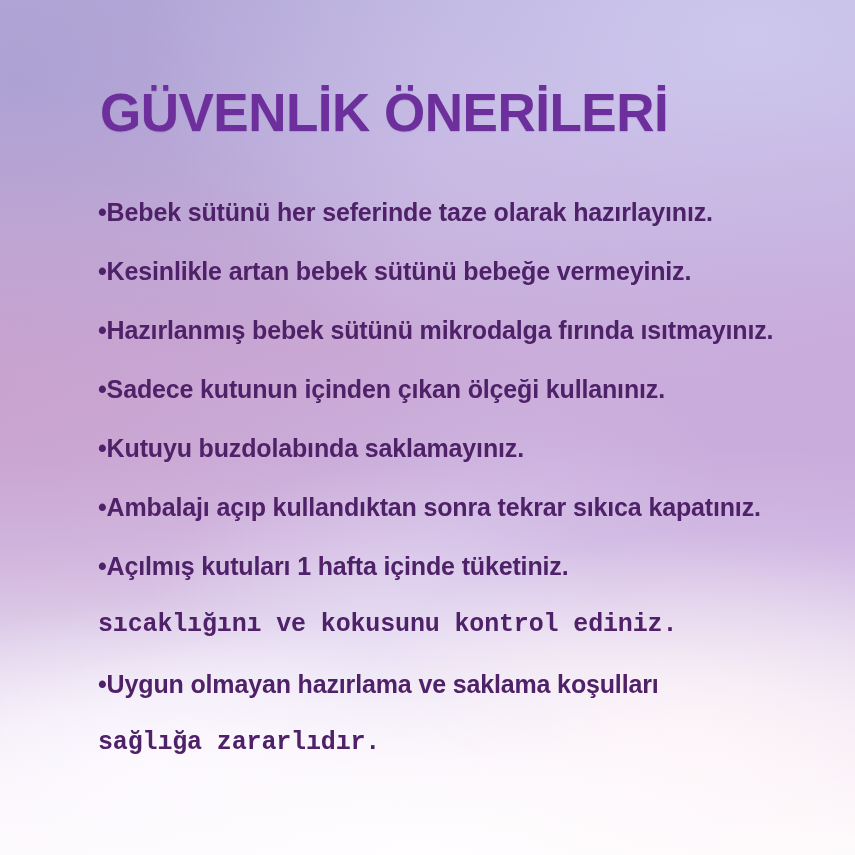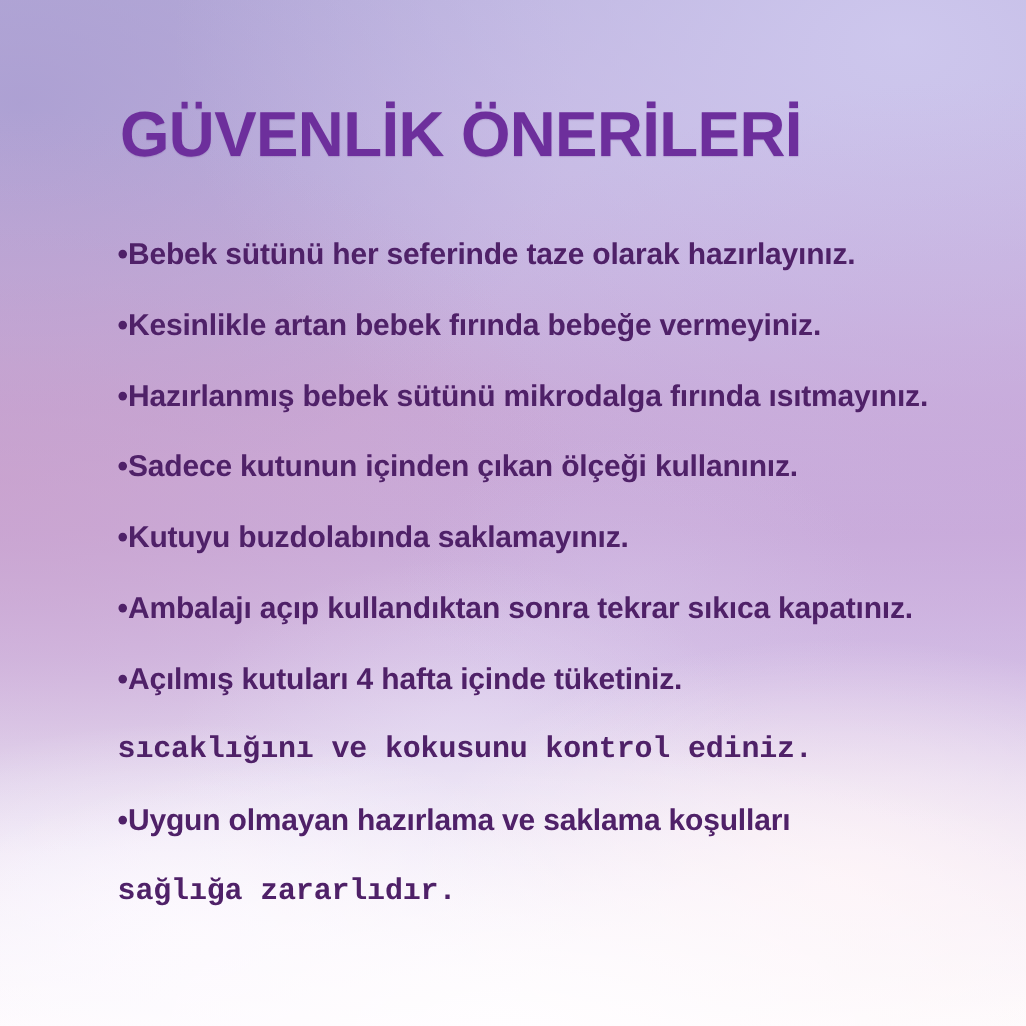--- a/index.html
+++ b/index.html
@@ -122,25 +122,25 @@
   <div class="wash wash-b"></div>
   <div class="wash wash-d"></div>
   <div class="wash wash-c"></div>
 
   <div class="content">
 
     <h1 class="poster-title">GÜVENLİK ÖNERİLERİ</h1>
 
     <ul class="tips-list" id="tips-list">
         <li class="tip-line"><span class="bullet">•</span><span>Bebek sütünü her seferinde taze olarak hazırlayınız.</span></li>
-        <li class="tip-line"><span class="bullet">•</span><span>Kesinlikle artan bebek fırında bebeğe vermeyiniz.</span></li>
+        <li class="tip-line"><span class="bullet">•</span><span>Kesinlikle artan bebek sütünü bebeğe vermeyiniz.</span></li>
         <li class="tip-line"><span class="bullet">•</span><span>Hazırlanmış bebek sütünü mikrodalga fırında ısıtmayınız.</span></li>
         <li class="tip-line"><span class="bullet">•</span><span>Sadece kutunun içinden çıkan ölçeği kullanınız.</span></li>
         <li class="tip-line"><span class="bullet">•</span><span>Kutuyu buzdolabında saklamayınız.</span></li>
         <li class="tip-line"><span class="bullet">•</span><span>Ambalajı açıp kullandıktan sonra tekrar sıkıca kapatınız.</span></li>
-        <li class="tip-line"><span class="bullet">•</span><span>Açılmış kutuları 4 hafta içinde tüketiniz.</span></li>
+        <li class="tip-line"><span class="bullet">•</span><span>Açılmış kutuları 1 hafta içinde tüketiniz.</span></li>
         <li class="tip-line continuation"><span>sıcaklığını ve kokusunu kontrol ediniz.</span></li>
         <li class="tip-line"><span class="bullet">•</span><span>Uygun olmayan hazırlama ve saklama koşulları</span></li>
         <li class="tip-line continuation"><span>sağlığa zararlıdır.</span></li>
       </ul>
 
   </div>
 </div>
 
 </body></html>

